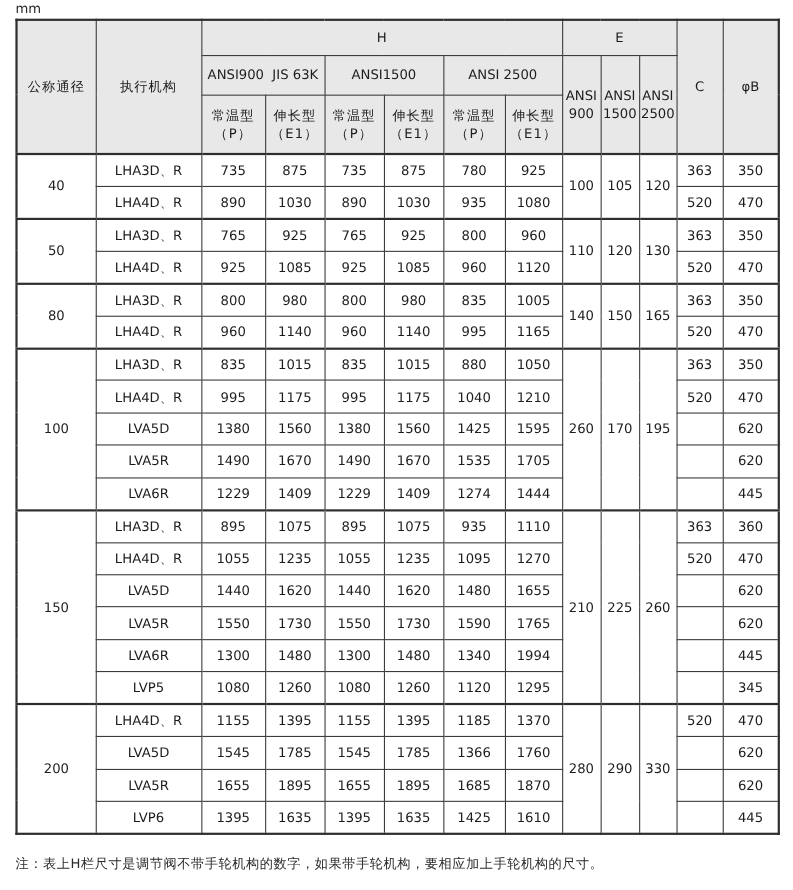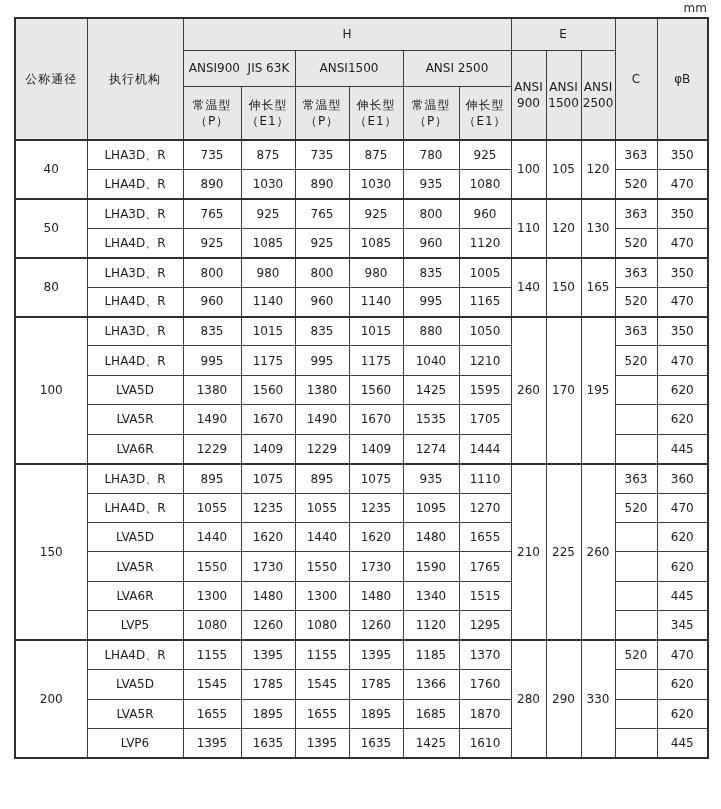--- a/index.html
+++ b/index.html
@@ -6,21 +6,21 @@
   html, body {
     width: 721px; height: 809px;
     background: #ffffff;
     font-family: "DejaVu Sans", "Liberation Sans", sans-serif;
     color: #1c1c1c;
   }
   .page { position: relative; width: 721px; height: 809px; background: #fff; overflow: hidden; }
 
   .unit-label {
     position: absolute; top: 1px; left: 14px; width: 693px;
-    text-align: right; font-size: 12px; color: #2a2a2a;
+    text-align: left; font-size: 12px; color: #2a2a2a;
   }
 
   table.spec {
     position: absolute; top: 17px; left: 14px;
     width: 693px; height: 742px;
     border-collapse: collapse; table-layout: fixed;
     border: 2px solid #2e2e2e;
     font-size: 12px;
   }
   table.spec th, table.spec td {
@@ -291,21 +291,21 @@
           <td></td>
           <td>620</td>
         </tr>
         <tr>
           <td>LVA6R</td>
           <td>1300</td>
           <td>1480</td>
           <td>1300</td>
           <td>1480</td>
           <td>1340</td>
-          <td>1515</td>
+          <td>1994</td>
           <td></td>
           <td>445</td>
         </tr>
         <tr>
           <td>LVP5</td>
           <td>1080</td>
           <td>1260</td>
           <td>1080</td>
           <td>1260</td>
           <td>1120</td>
@@ -357,14 +357,15 @@
           <td>1395</td>
           <td>1635</td>
           <td>1425</td>
           <td>1610</td>
           <td></td>
           <td>445</td>
         </tr>
       </tbody>
   </table>
 
+  <div class="note">注：表上H栏尺寸是调节阀不带手轮机构的数字，如果带手轮机构，要相应加上手轮机构的尺寸。</div>
 
 </div>
 
 </body></html>

